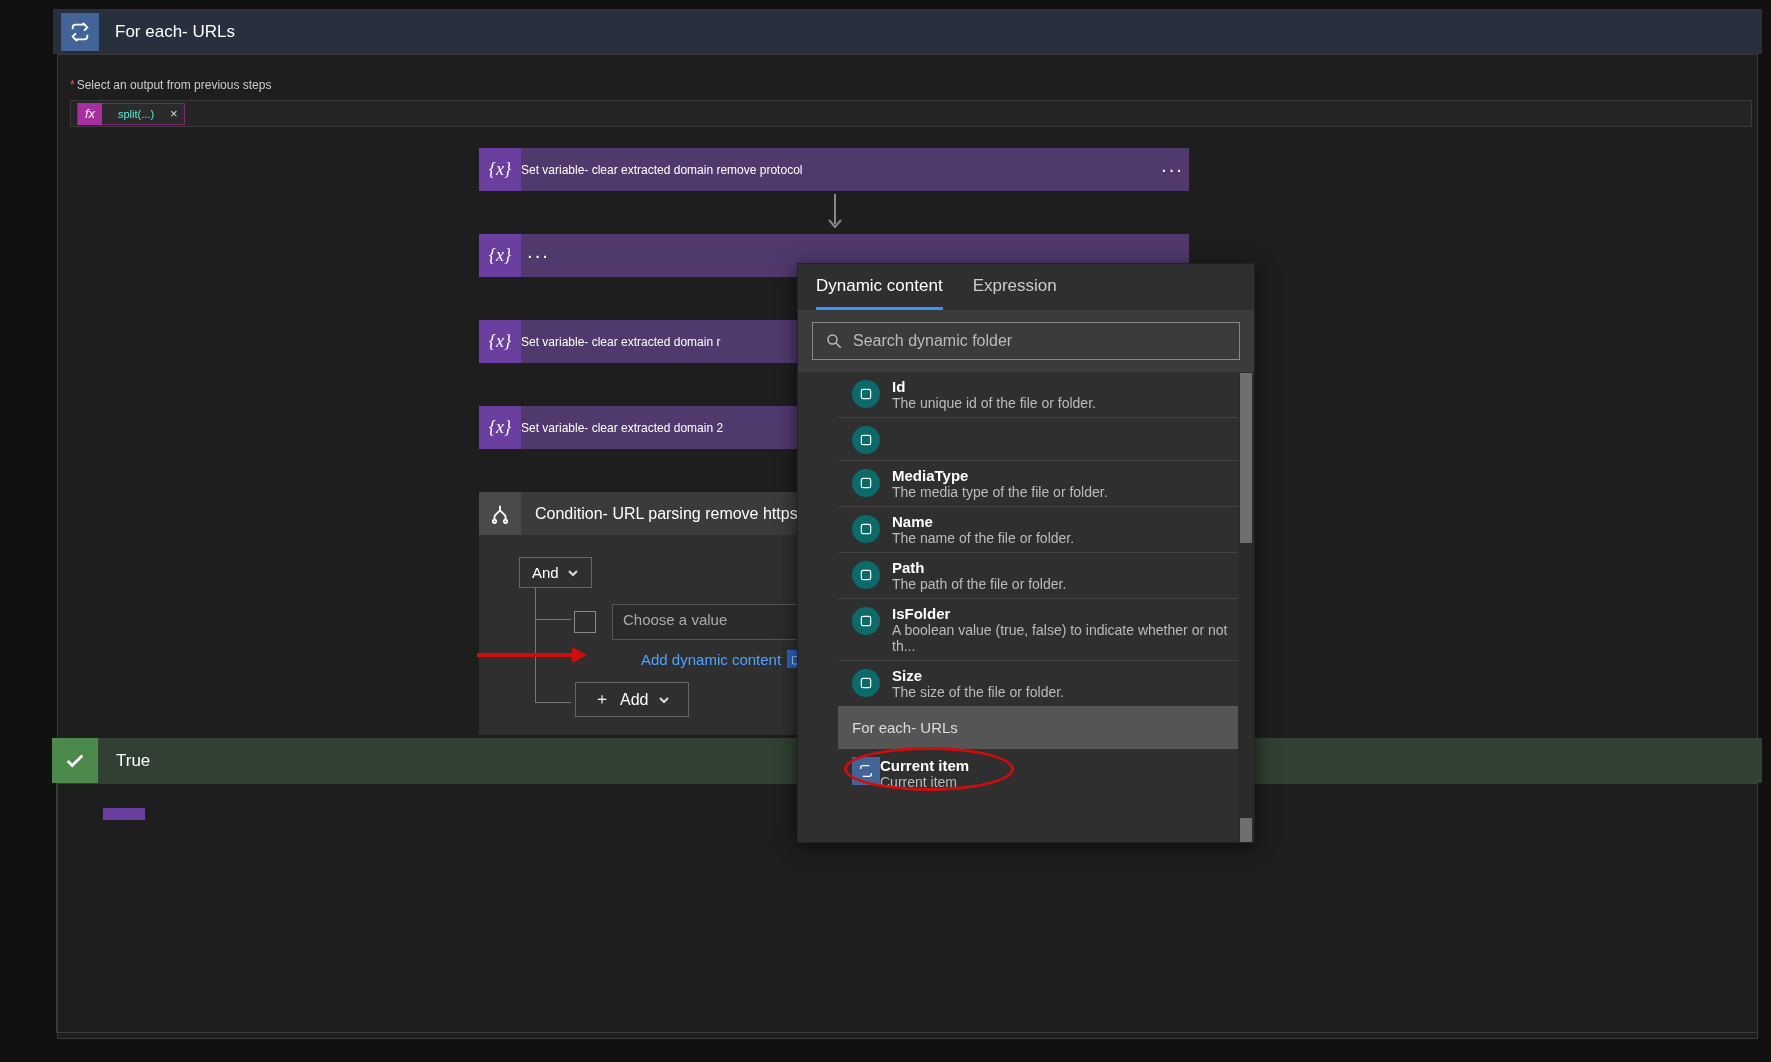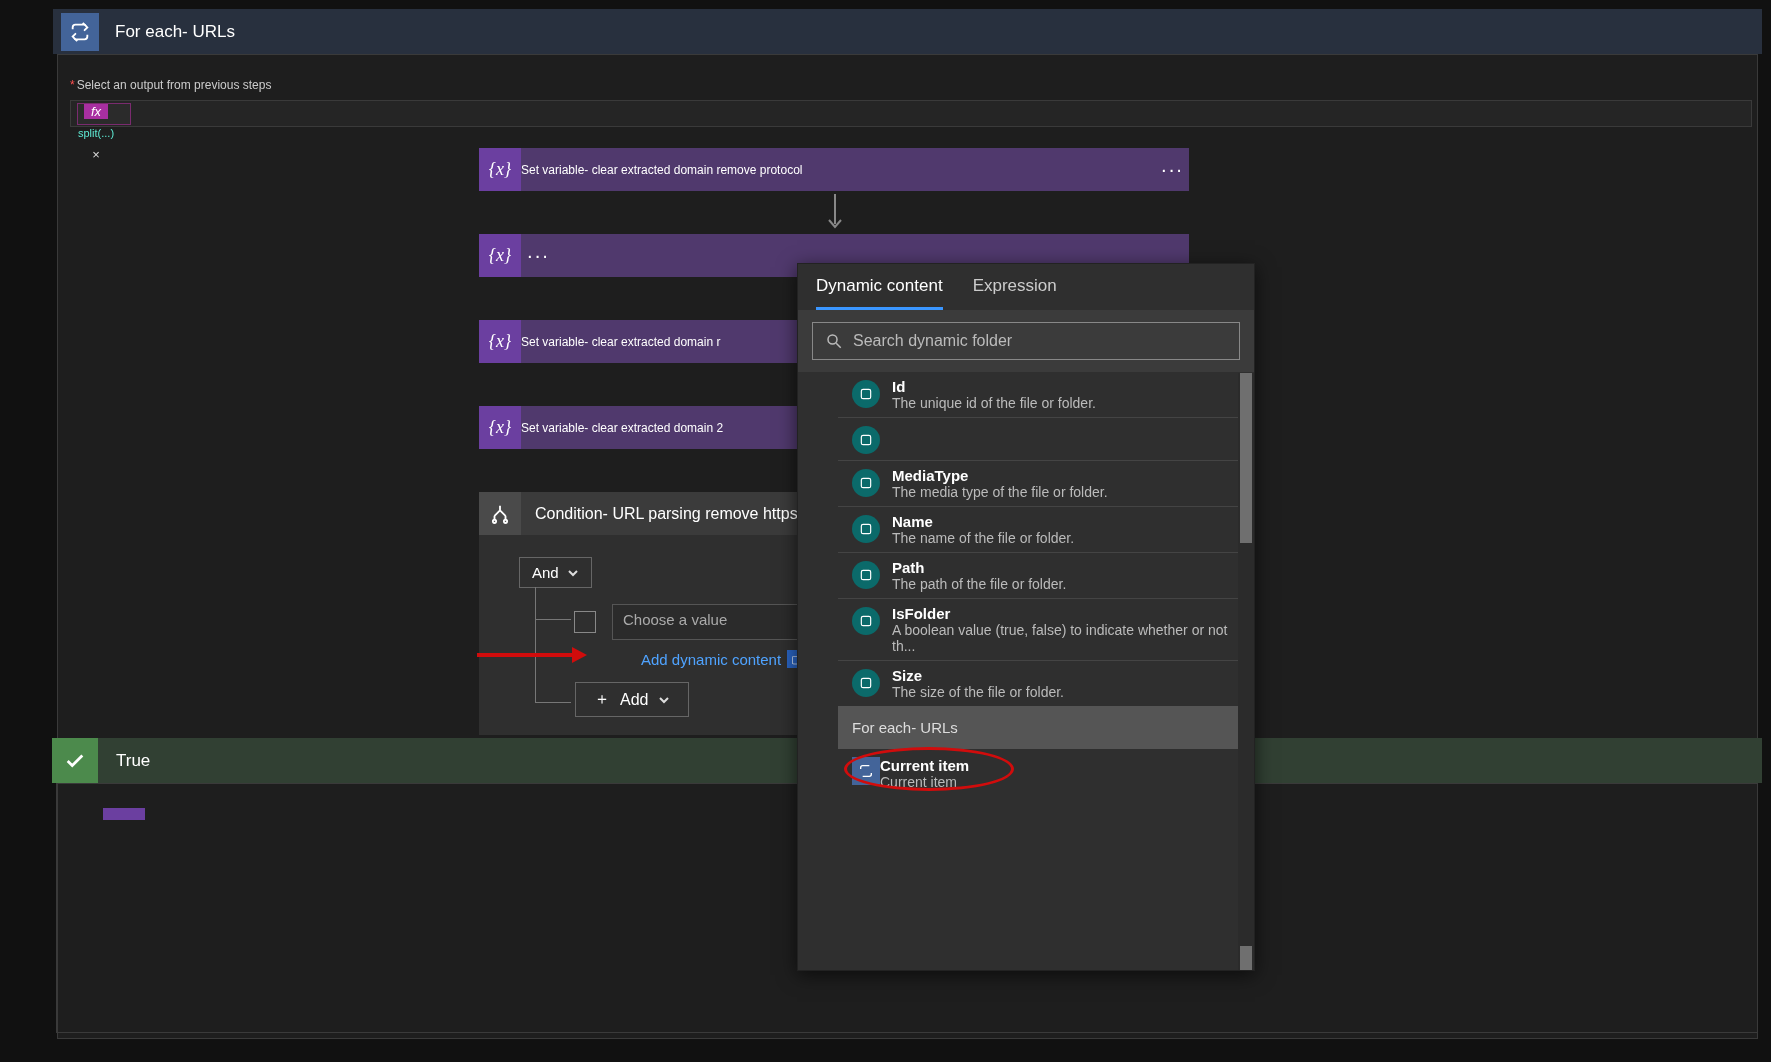--- a/index.html
+++ b/index.html
@@ -41,21 +41,21 @@
     border: 1px solid #3a3a3a;
     background: #252525;
     padding: 3px 6px;
     display: flex; align-items: center;
   }
   .split-chip {
     border: 1px solid #7a2b6f;
     background: #2b2b2b;
     height: 22px;
     display: flex; align-items: center;
-    gap: 8px; padding-right: 16px; flex-direction: column;
+    gap: 16px; padding-right: 6px;
   }
   .split-chip .fx {
     background: #a82fa1; color: #fff;
     width: 24px; height: 22px;
     display: flex; align-items: center; justify-content: center;
     font-style: italic; font-size: 13px;
   }
   .split-chip .txt { font-size: 11px; color: #5eead4; }
   .split-chip .x { font-size: 13px; color: #ddd; cursor: pointer; }
 
@@ -142,21 +142,21 @@
     border: 1px solid #3a3a3a;
   }
   .tiny-purple {
     position: absolute; left: 46px; top: 24px;
     width: 42px; height: 12px; background: #6b3fa0;
   }
 
   
   .dc-panel {
     position: absolute; left: 797px; top: 263px;
-    width: 458px; height: 708px;
+    width: 458px; height: 580px;
     background: #2f2f2f;
     border: 1px solid #222;
     box-shadow: 0 4px 18px rgba(0,0,0,0.6);
     display:flex; flex-direction:column;
   }
   .dc-tabs { display:flex; gap: 30px; padding: 12px 18px 0 18px; height: 46px; }
   .dc-tab { font-size: 17px; color: #ccc; padding-bottom: 8px; cursor:pointer; }
   .dc-tab.active { color: #fff; border-bottom: 3px solid #3a96ff; }
   .dc-search-wrap { background:#3b3b3b; padding: 12px 14px; }
   .dc-search {

